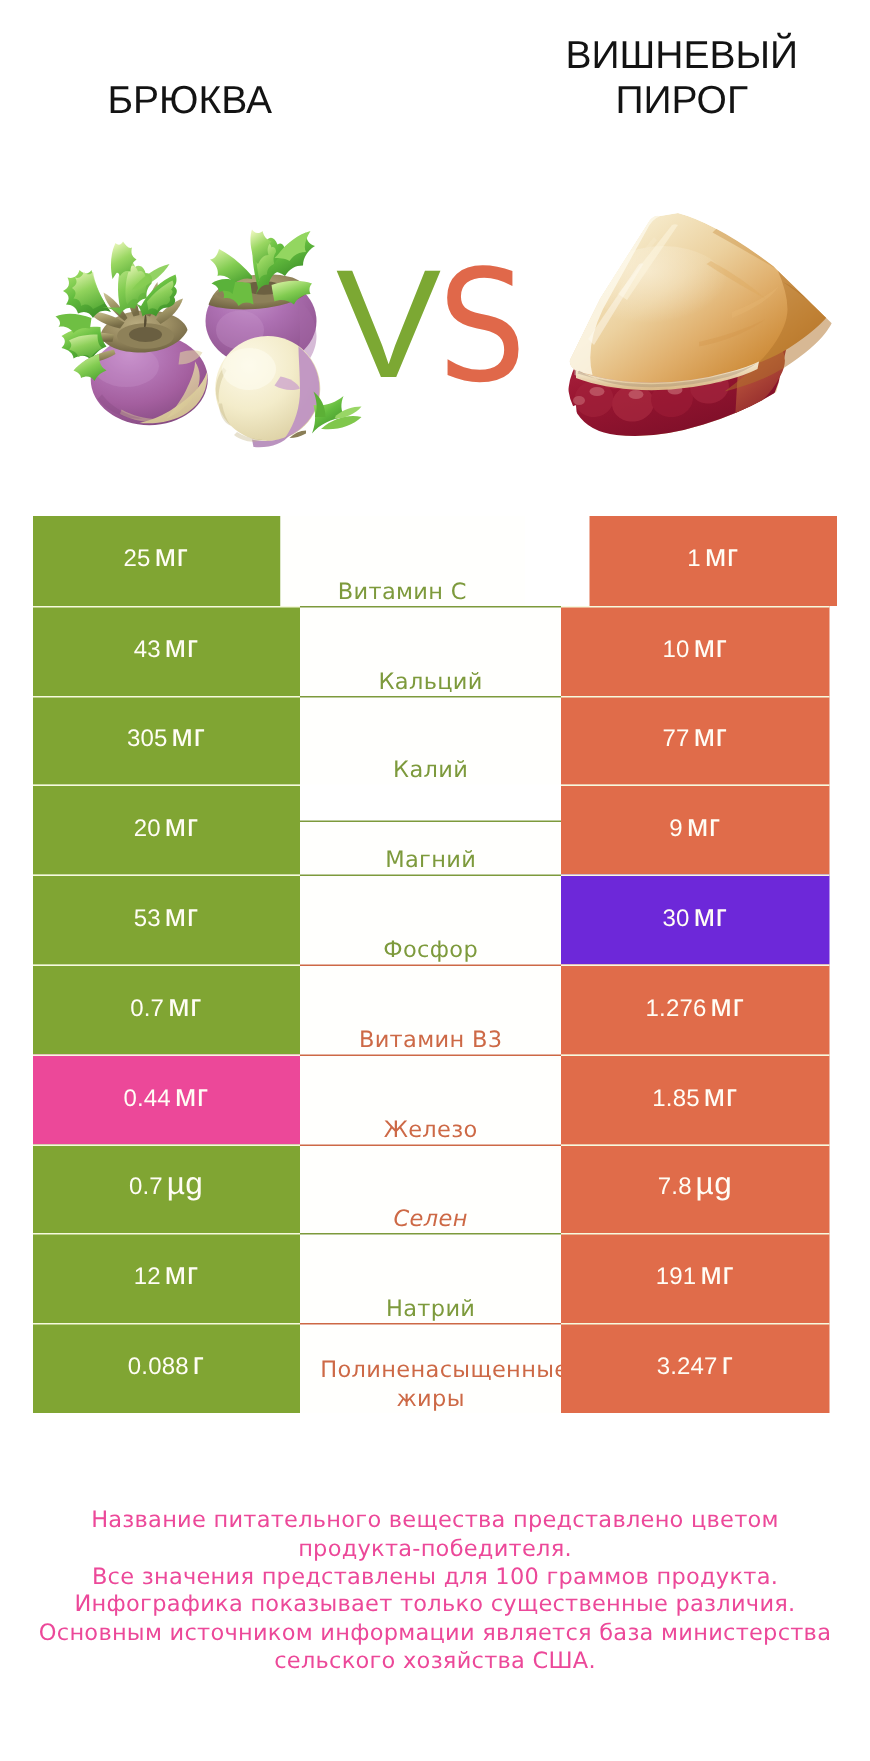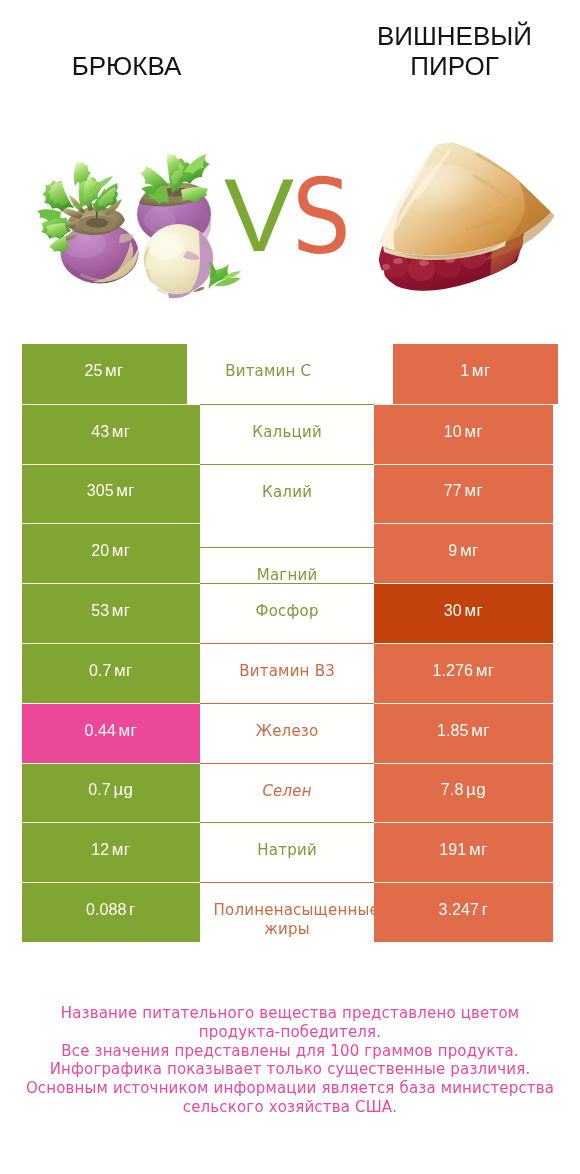--- a/index.html
+++ b/index.html
@@ -30,25 +30,25 @@
         font-size:103px;font-weight:380;position:relative;left:-0.5px;top:2px;
         transform:scaleX(0.90);transform-origin:left bottom;}
 
   
   #table{position:absolute;left:21.5px;top:344px;width:536.4px;}
   .row{display:flex;height:59.8px;box-sizing:border-box;}
   .cell{display:flex;align-items:center;justify-content:center;box-sizing:border-box;
         padding-bottom:5px;}
   .c-left{width:178.6px;}
   .c-mid{width:174px;background:#fffffd;overflow:hidden;
-         align-items:flex-start;padding:18px 16px 0 16px;}
+         align-items:flex-end;padding:18px 16px 0 16px;}
   .c-mid .lbl{width:147.2px;white-space:normal;}
   .c-right{width:178.6px;}
   .val{color:#fffdf5;font-size:16px;font-weight:400;white-space:nowrap;letter-spacing:0.1px;}
-  .val .u{font-size:17px;margin-left:2.6px;letter-spacing:0.35px;}
+  .val .u{font-size:21px;margin-left:2.6px;letter-spacing:0.35px;}
   .lbl{font-size:15px;line-height:19px;text-align:center;font-weight:400;
        letter-spacing:0.22px;font-family:"DejaVu Sans",sans-serif;}
 
   
   #footer{position:absolute;left:20px;top:1004px;width:540px;text-align:center;
           font-family:"DejaVu Sans",sans-serif;
           font-size:15px;line-height:18.8px;letter-spacing:0.17px;color:#ec4899;}
   #footer div{white-space:normal;}
 </style>
 </head>
@@ -335,21 +335,21 @@
           <span class="val"><span>9</span><span class="u">мг</span></span>
         </div>
       </div>
       <div class="row">
         <div class="cell c-left" style="background: rgb(128, 165, 51); border-top: 1px solid rgb(246, 250, 222);">
           <span class="val"><span>53</span><span class="u">мг</span></span>
         </div>
         <div class="cell c-mid" style="border-top: 1px solid rgb(125, 154, 60); color: rgb(125, 154, 60);">
           <span class="lbl">Фосфор</span>
         </div>
-        <div class="cell c-right" style="background: #c2410c; border-top: 1px solid rgb(246, 250, 222);">
+        <div class="cell c-right" style="background: #6d28d9; border-top: 1px solid rgb(246, 250, 222);">
           <span class="val"><span>30</span><span class="u">мг</span></span>
         </div>
       </div>
       <div class="row">
         <div class="cell c-left" style="background: rgb(128, 165, 51); border-top: 1px solid rgb(246, 250, 222);">
           <span class="val"><span>0.7</span><span class="u">мг</span></span>
         </div>
         <div class="cell c-mid" style="border-top: 1px solid rgb(205, 105, 70); color: rgb(205, 105, 70);">
           <span class="lbl">Витамин B3</span>
         </div>

